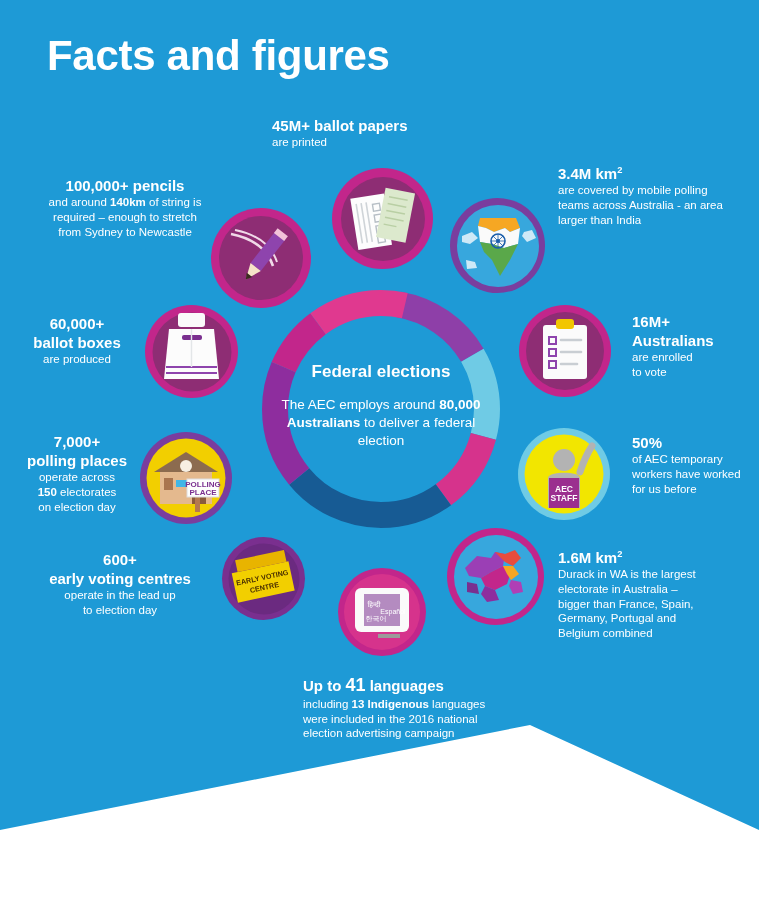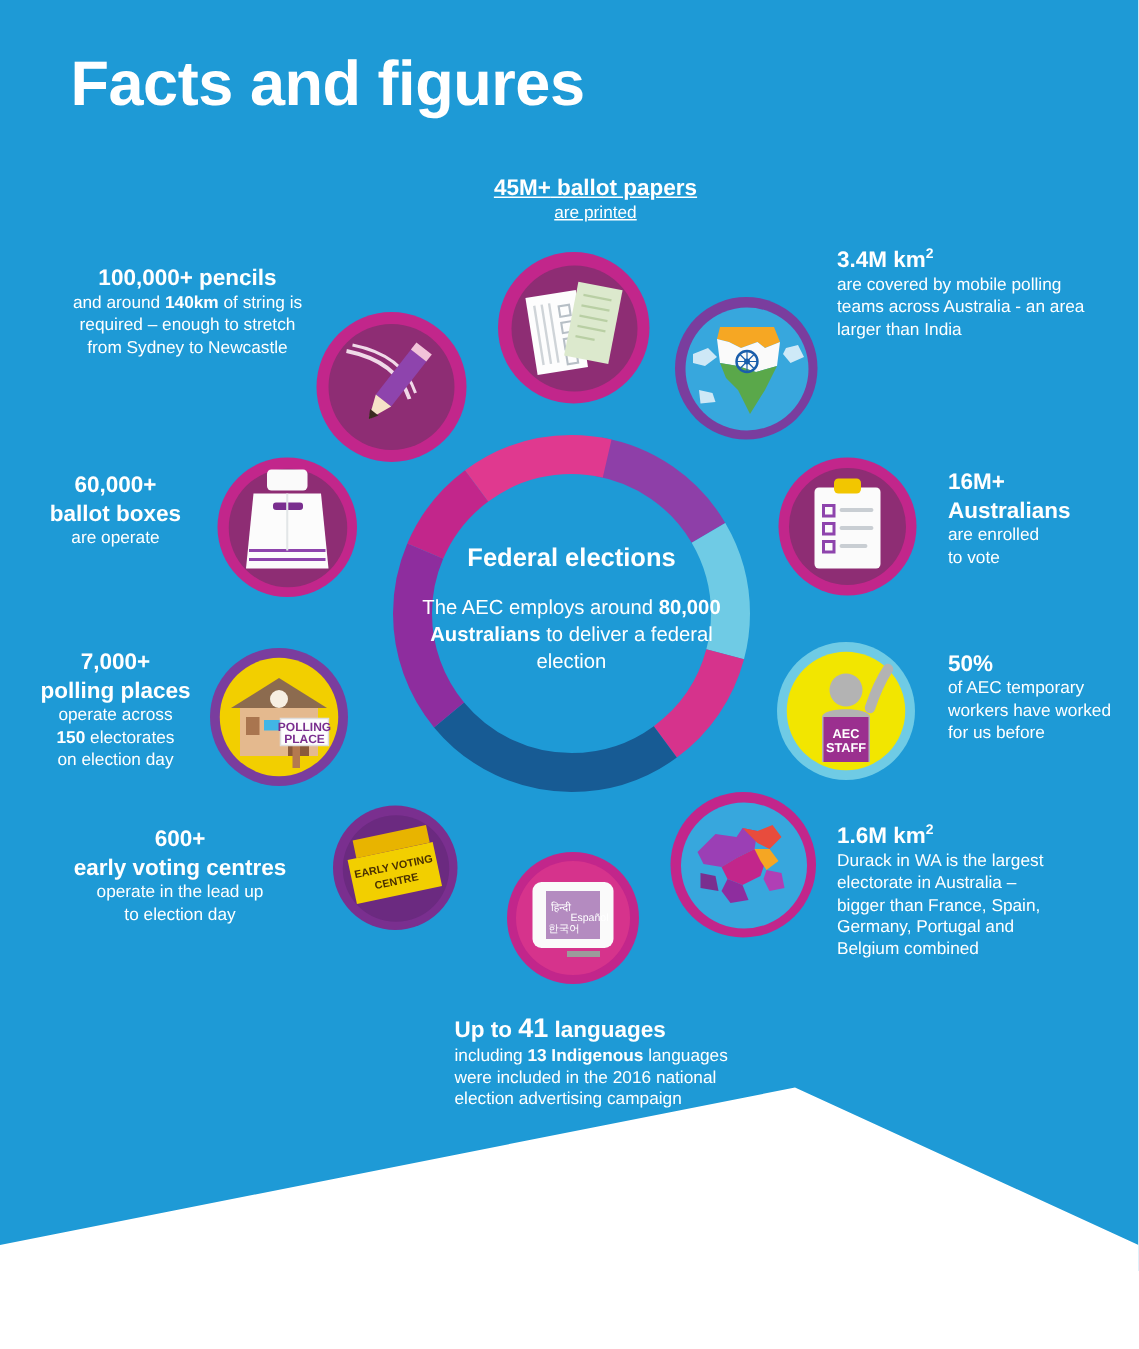--- a/index.html
+++ b/index.html
@@ -31,21 +31,21 @@
     letter-spacing: -0.3px;
   }
 
   
   .txt { position: absolute; color: #ffffff; line-height: 1.28; }
   .txt .big { font-size: 15px; font-weight: bold; display: block; }
   .txt .sub { font-size: 11.5px; display: block; }
   .txt b { font-weight: bold; }
   .r { text-align: center; }
   .l { text-align: left; }
-  .c { text-align: center; text-decoration: underline; }
+  .c { text-align: left; }
   sup { font-size: 0.62em; vertical-align: super; }
 
   
   .circ {
     position: absolute;
     border-radius: 50%;
     overflow: hidden;
   }
   .circ .inner {
     position: absolute;
@@ -183,21 +183,21 @@
           <line x1="43" y1="38" x2="53" y2="48"></line>
             <line x1="53" y1="38" x2="43" y2="48"></line>
         </g>
       </g>
     </svg>
   </div>
 
   <div class="txt r" style="left:25px; top:314px; width:104px;">
     <span class="big">60,000+</span>
     <span class="big">ballot boxes</span>
-    <span class="sub">are operate</span>
+    <span class="sub">are produced</span>
   </div>
   <div class="circ" style="left:145px; top:305px; width:93px; height:93px; background:#c2268b;">
     <div class="inner" style="width:79px;height:79px;background:#8e2d74;"></div>
     <svg width="93" height="93" viewBox="0 0 93 93" style="position:absolute;left:0;top:0;">
       <rect x="33" y="8" width="27" height="14" rx="3" fill="#fafafa"></rect>
       <path d="M24 24 L69 24 L74 74 L19 74 Z" fill="#fcfcfc"></path>
       <rect x="37" y="30" width="20" height="5" rx="2" fill="#7a2f8f"></rect>
       <g stroke="#8e44ad" stroke-width="2">
         <line x1="21" y1="62" x2="72" y2="62"></line>
         <line x1="21" y1="68" x2="72" y2="68"></line>

